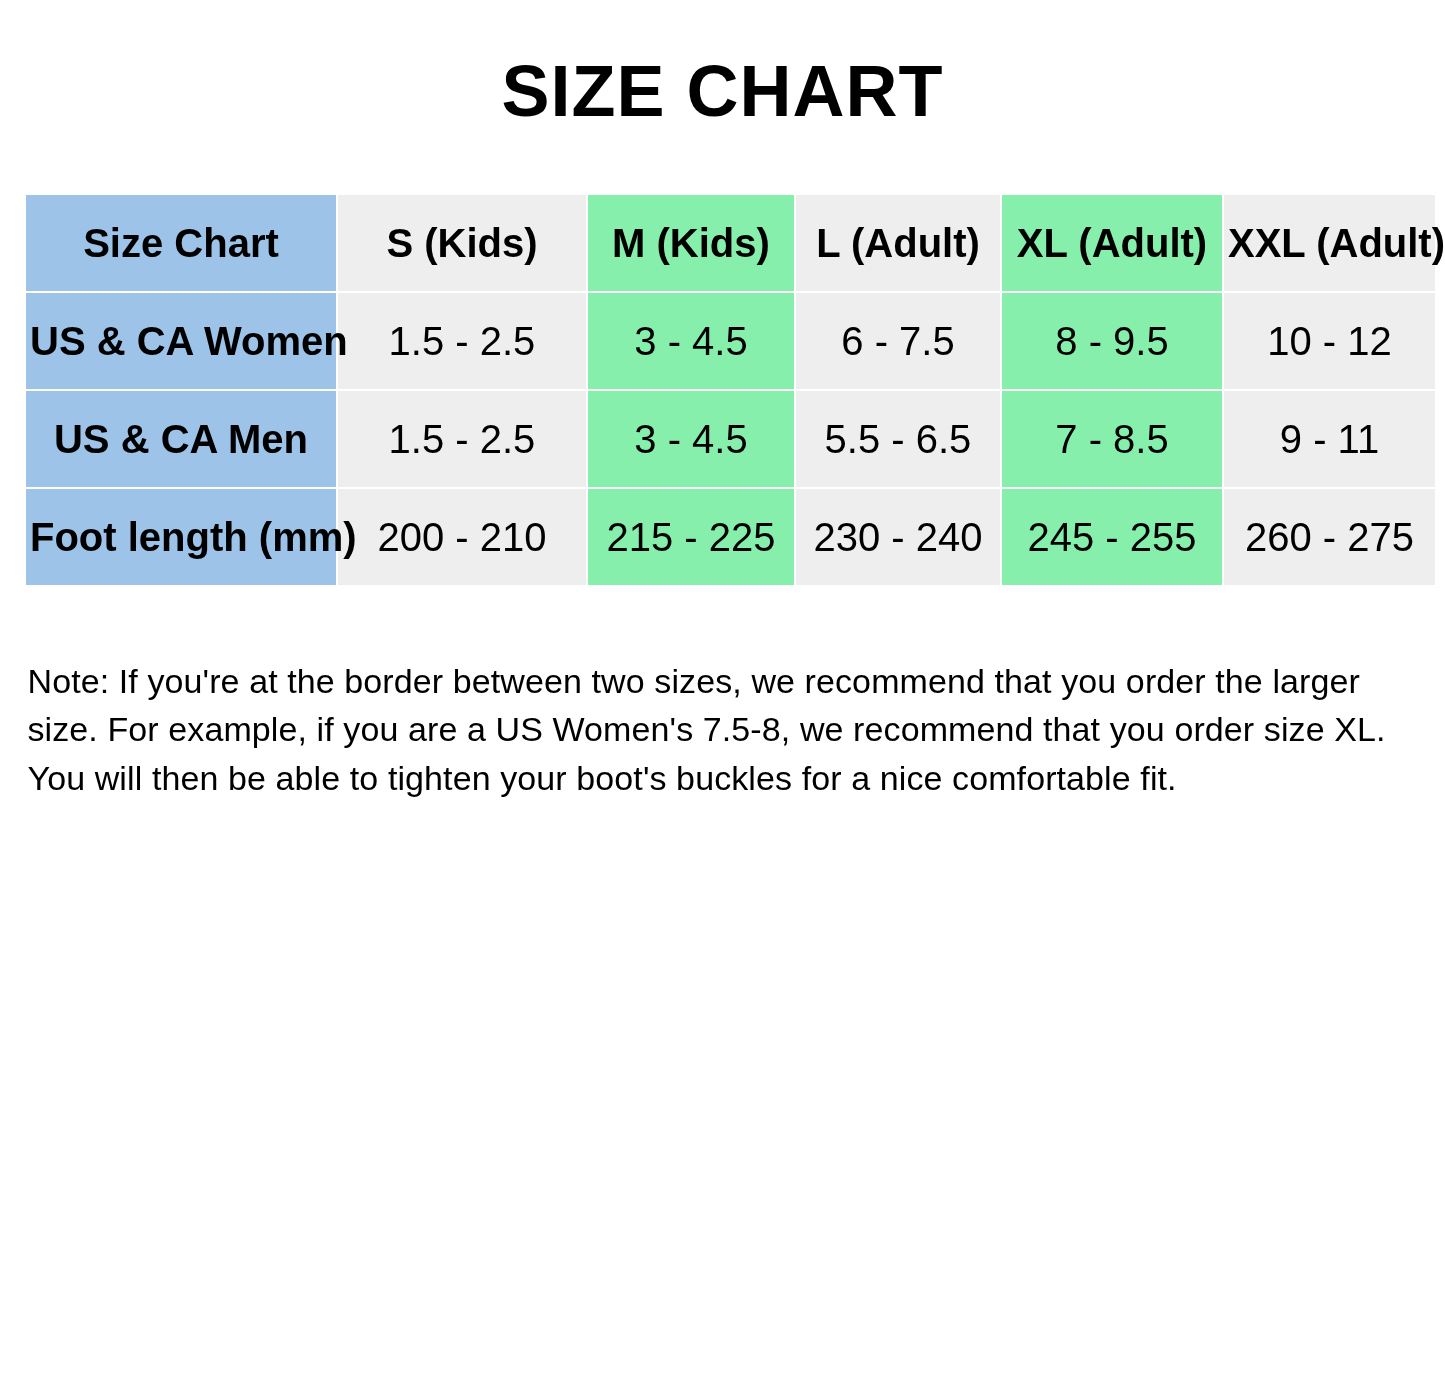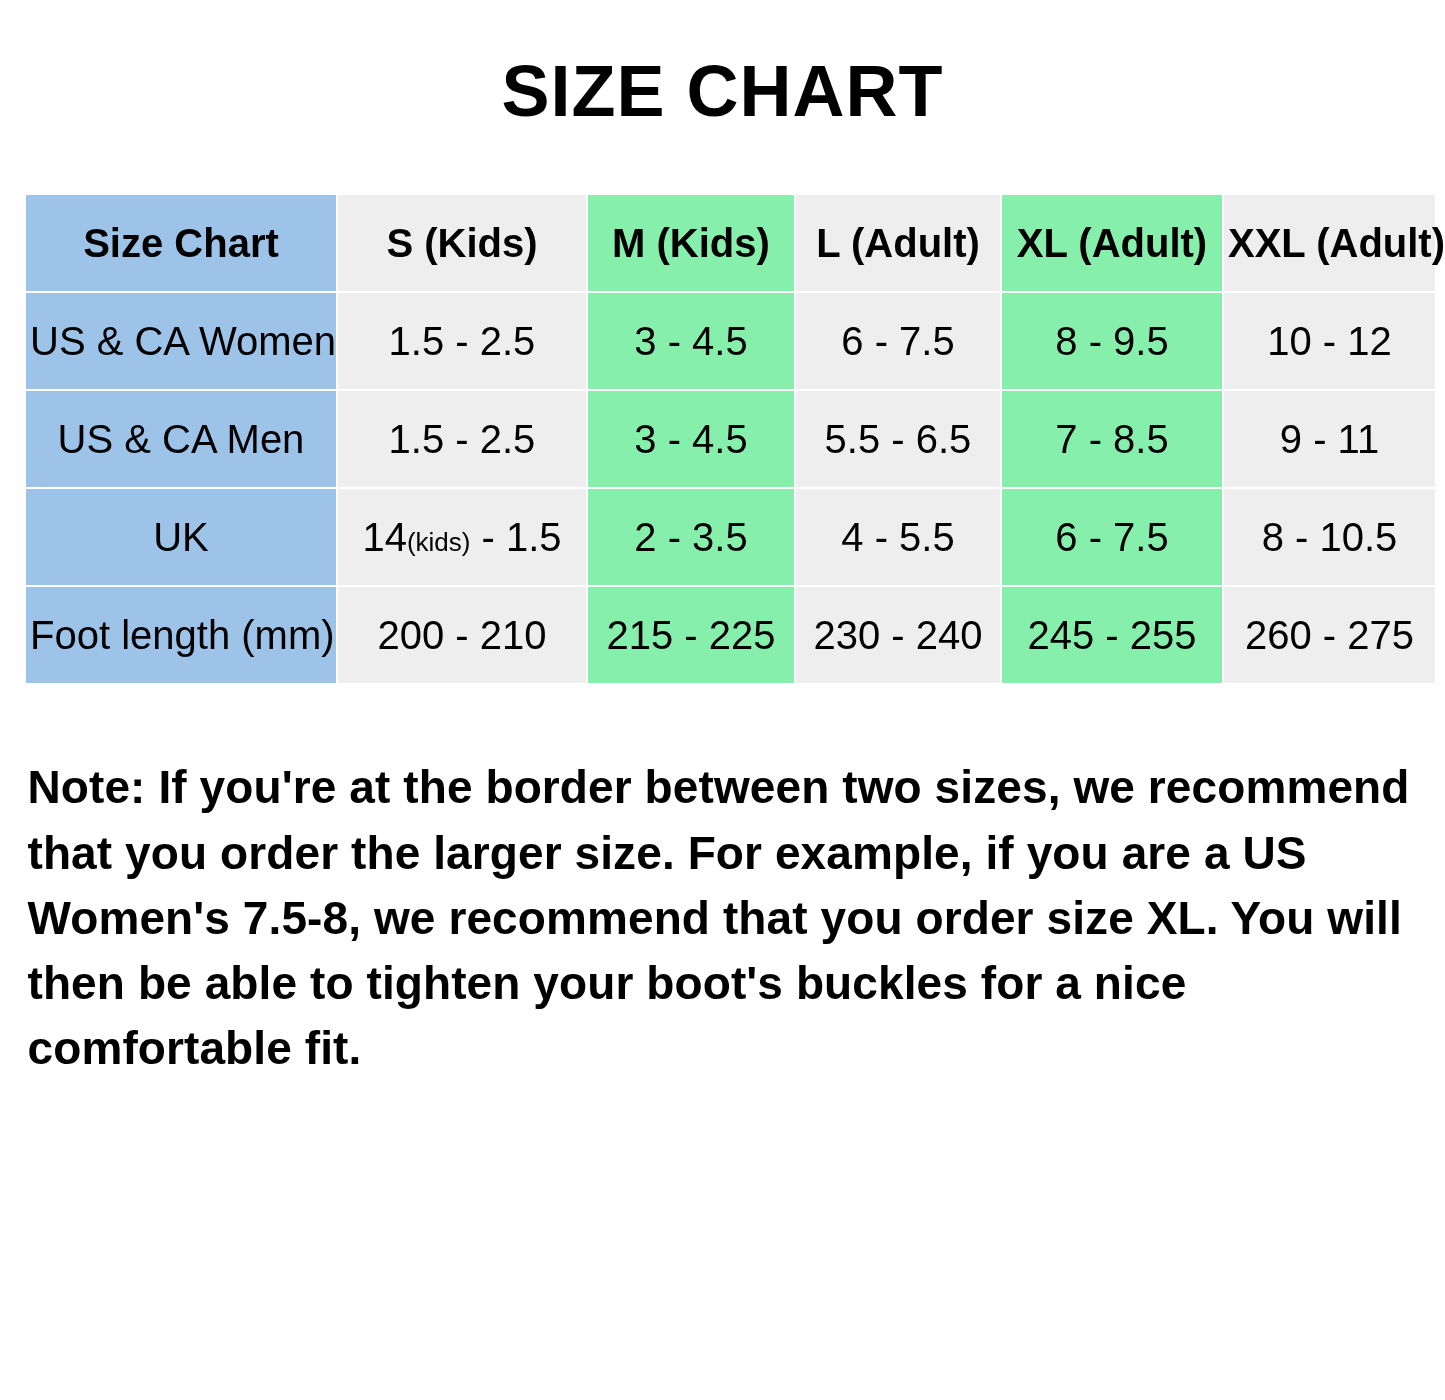--- a/index.html
+++ b/index.html
@@ -45,21 +45,21 @@
     font-size: 40px;
     padding: 0 4px;
     white-space: nowrap;
   }
   td.blue { background: #86efac; }
   td.grey { background: #eeeeee; }
   td.rowhead {
     background: #9dc3e9;
     text-align: left;
     padding-left: 14px;
-    font-weight: normal;
+    font-weight: bold;
     font-size: 40px;
   }
   td.colhead {
     font-weight: bold;
     font-size: 40px;
     margin-left: 36px;
   }
   td.corner {
     background: #9dc3e9;
     text-align: center;
@@ -68,22 +68,22 @@
   }
   .small-kids {
     font-size: 26px;
   }
   .notes {
     margin: 0 auto;
     width: 1390px;
     margin-top: 70px;
   }
   .note {
-    font-size: 46px;
-    font-weight: bold;
+    font-size: 34px;
+    font-weight: normal;
     line-height: 1.42;
     margin: 0 0 38px 0;
     letter-spacing: 0.1px;
   }
   
   col.c0 { width: 312px; }
   col.c1 { width: 250px; }
   col.c2 { width: 208px; }
   col.c3 { width: 206px; }
   col.c4 { width: 222px; }
@@ -126,28 +126,20 @@
 
       <tr>
         <td class="rowhead">US &amp; CA Men</td>
         <td class="grey">1.5 - 2.5</td>
         <td class="blue">3 - 4.5</td>
         <td class="grey">5.5 - 6.5</td>
         <td class="blue">7 - 8.5</td>
         <td class="grey">9 - 11</td>
       </tr>
 
-      <tr>
-        <td class="rowhead">UK</td>
-        <td class="grey"><span>14</span><span class="small-kids">(kids)</span><span> - 1.5</span></td>
-        <td class="blue">2 - 3.5</td>
-        <td class="grey">4 - 5.5</td>
-        <td class="blue">6 - 7.5</td>
-        <td class="grey">8 - 10.5</td>
-      </tr>
 
 
 
       <tr>
         <td class="rowhead">Foot length (mm)</td>
         <td class="grey">200 - 210</td>
         <td class="blue">215 - 225</td>
         <td class="grey">230 - 240</td>
         <td class="blue">245 - 255</td>
         <td class="grey">260 - 275</td>

